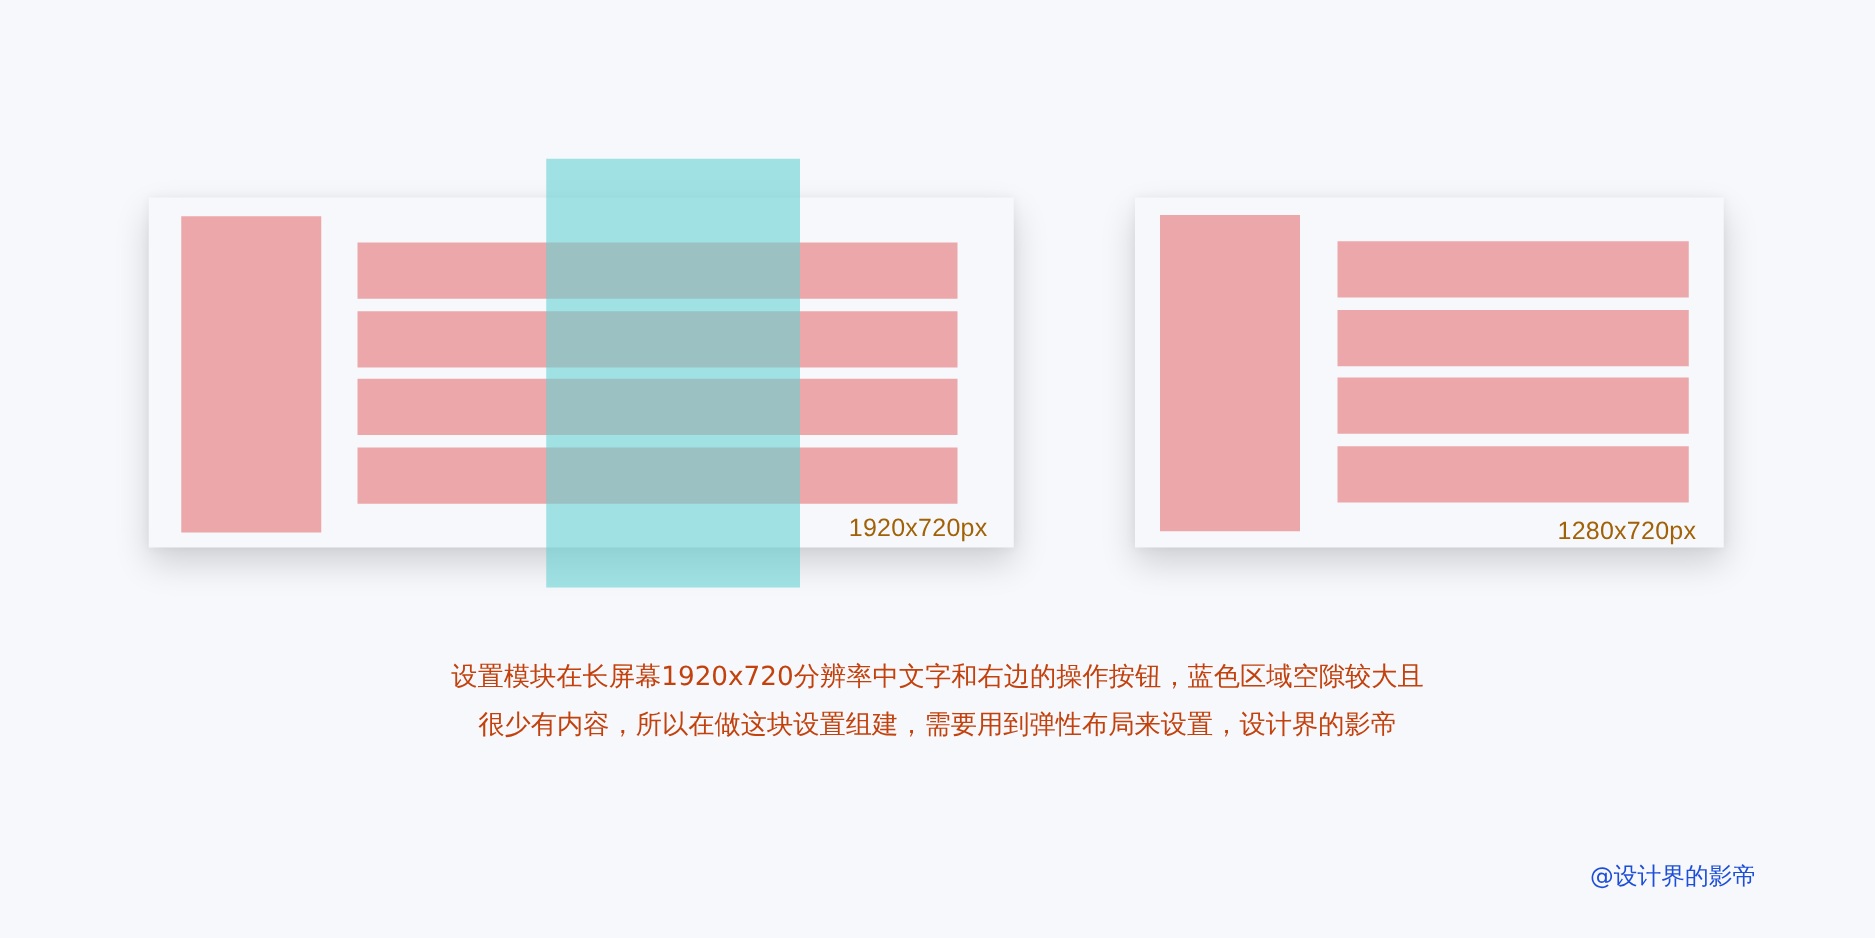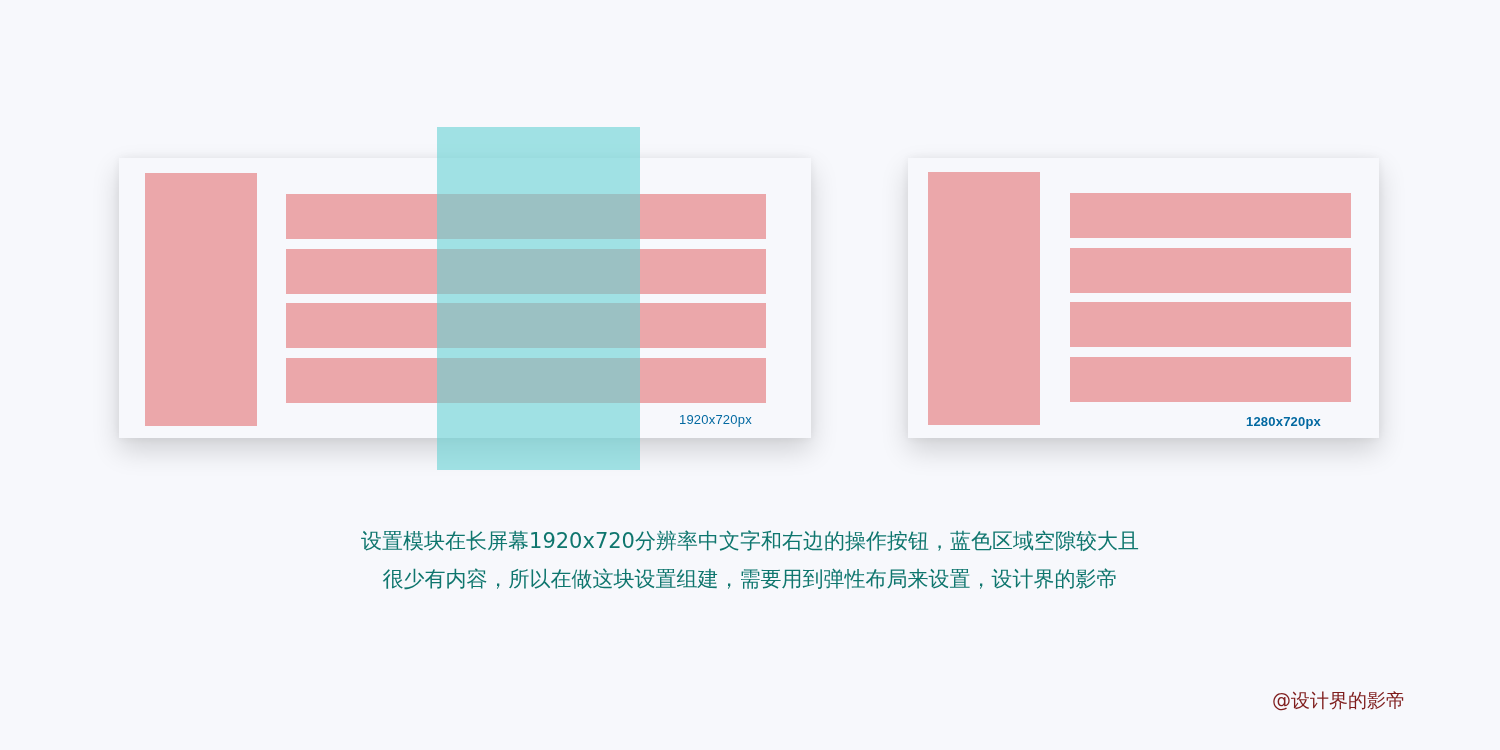--- a/index.html
+++ b/index.html
@@ -1,23 +1,23 @@
 <!DOCTYPE html>
 <html><head>
 <meta charset="utf-8">
 <style>
   html,body{margin:0;padding:0;}
   body{width:1500px;height:750px;background:#f7f8fc;position:relative;overflow:hidden;font-family:"DejaVu Sans","Liberation Sans",sans-serif;}
   .card{position:absolute;background:#f7f8fc;box-shadow:0 12px 26px rgba(0,0,0,0.16),0 0 8px rgba(0,0,0,0.06);}
   .block{position:absolute;background:#eba7aa;}
-  .label{position:absolute;font-family:"Liberation Sans",sans-serif;font-size:13px;color:#0369a1;letter-spacing:0.2px;}
+  .label{position:absolute;font-family:"Liberation Sans",sans-serif;font-size:20px;color:#a16207;letter-spacing:0.2px;}
   .overlay{position:absolute;background:rgba(101,210,212,0.6);}
-  .caption{position:absolute;left:270px;width:960px;top:522px;text-align:center;font-size:21px;line-height:38px;color:#0f766e;}
+  .caption{position:absolute;left:270px;width:960px;top:522px;text-align:center;font-size:21px;line-height:38px;color:#c2410c;}
   .caption div{white-space:nowrap;}
-  .watermark{position:absolute;left:1272px;top:688px;font-size:19px;color:#7f1d1d;}
+  .watermark{position:absolute;left:1272px;top:688px;font-size:19px;color:#1d4ed8;}
 </style>
 </head>
 <body>
 
 <div class="card" style="left:119px;top:158px;width:692px;height:280px;">
   <div class="block" style="left:26px;top:15px;width:112px;height:253px;"></div>
   <div class="block" style="left:167px;top:36px;width:480px;height:45px;"></div>
   <div class="block" style="left:167px;top:91px;width:480px;height:45px;"></div>
   <div class="block" style="left:167px;top:145px;width:480px;height:45px;"></div>
   <div class="block" style="left:167px;top:200px;width:480px;height:45px;"></div>
@@ -25,21 +25,21 @@
 </div>
 
 <div class="overlay" style="left:437px;top:127px;width:203px;height:343px;"></div>
 
 <div class="card" style="left:908px;top:158px;width:471px;height:280px;">
   <div class="block" style="left:20px;top:14px;width:112px;height:253px;"></div>
   <div class="block" style="left:162px;top:35px;width:281px;height:45px;"></div>
   <div class="block" style="left:162px;top:90px;width:281px;height:45px;"></div>
   <div class="block" style="left:162px;top:144px;width:281px;height:45px;"></div>
   <div class="block" style="left:162px;top:199px;width:281px;height:45px;"></div>
-  <div class="label" style="left:338px;top:256px;font-weight:bold;">1280x720px</div>
+  <div class="label" style="left:338px;top:256px;">1280x720px</div>
 </div>
 
 <div class="caption">
   <div>设置模块在长屏幕1920x720分辨率中文字和右边的操作按钮，蓝色区域空隙较大且</div>
   <div>很少有内容，所以在做这块设置组建，需要用到弹性布局来设置，设计界的影帝</div>
 </div>
 
 <div class="watermark">@设计界的影帝</div>
 
 </body></html>

